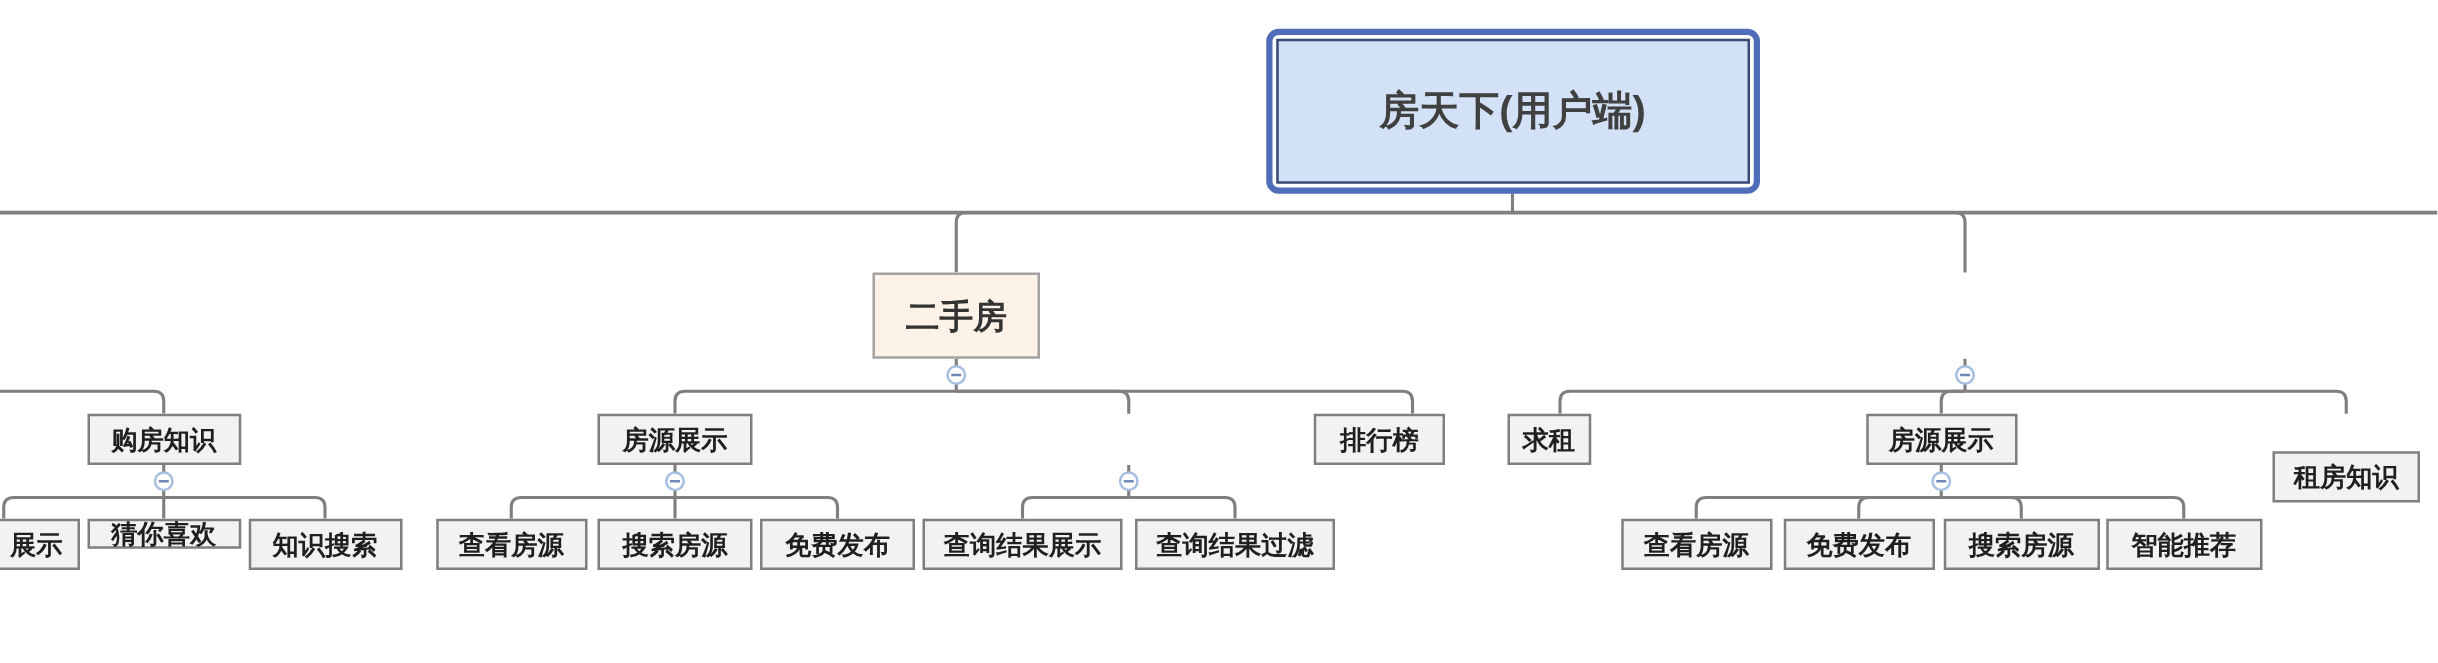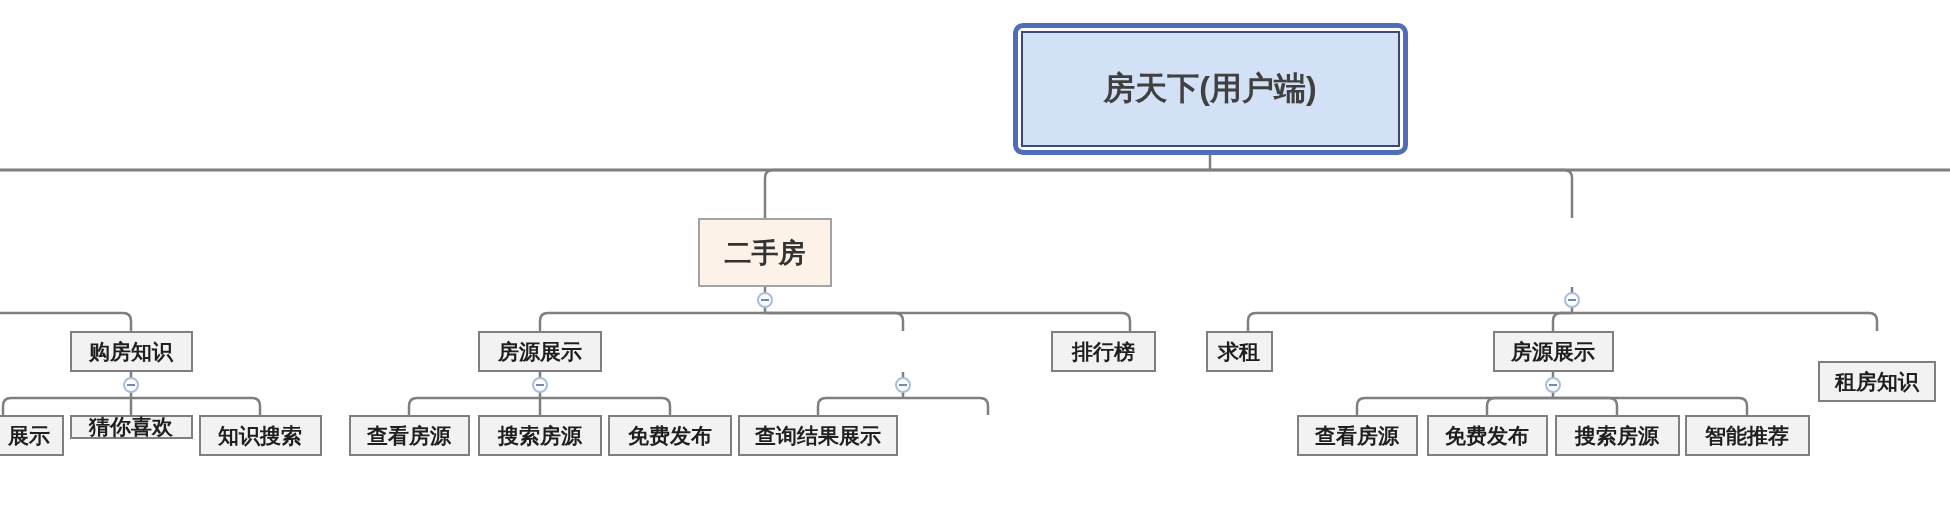--- a/index.html
+++ b/index.html
@@ -164,20 +164,23 @@
     </div>
     <div class="node leaf" style="left: 478px; top: 415px; width: 124px; height: 41px;">
       <span>搜索房源</span>
     </div>
     <div class="node leaf" style="left: 608px; top: 415px; width: 124px; height: 41px;">
       <span>免费发布</span>
     </div>
     <div class="node leaf" style="left: 738px; top: 415px; width: 160px; height: 41px;">
       <span>查询结果展示</span>
     </div>
+    <div class="node leaf" style="left: 908px; top: 415px; width: 160px; height: 41px;">
+      <span>查询结果过滤</span>
+    </div>
     <div class="node leaf" style="left: 1296.5px; top: 415px; width: 121px; height: 41px;">
       <span>查看房源</span>
     </div>
     <div class="node leaf" style="left: 1426.5px; top: 415px; width: 121px; height: 41px;">
       <span>免费发布</span>
     </div>
     <div class="node leaf" style="left: 1554.5px; top: 415px; width: 125px; height: 41px;">
       <span>搜索房源</span>
     </div>
     <div class="node leaf" style="left: 1684.5px; top: 415px; width: 125px; height: 41px;">

